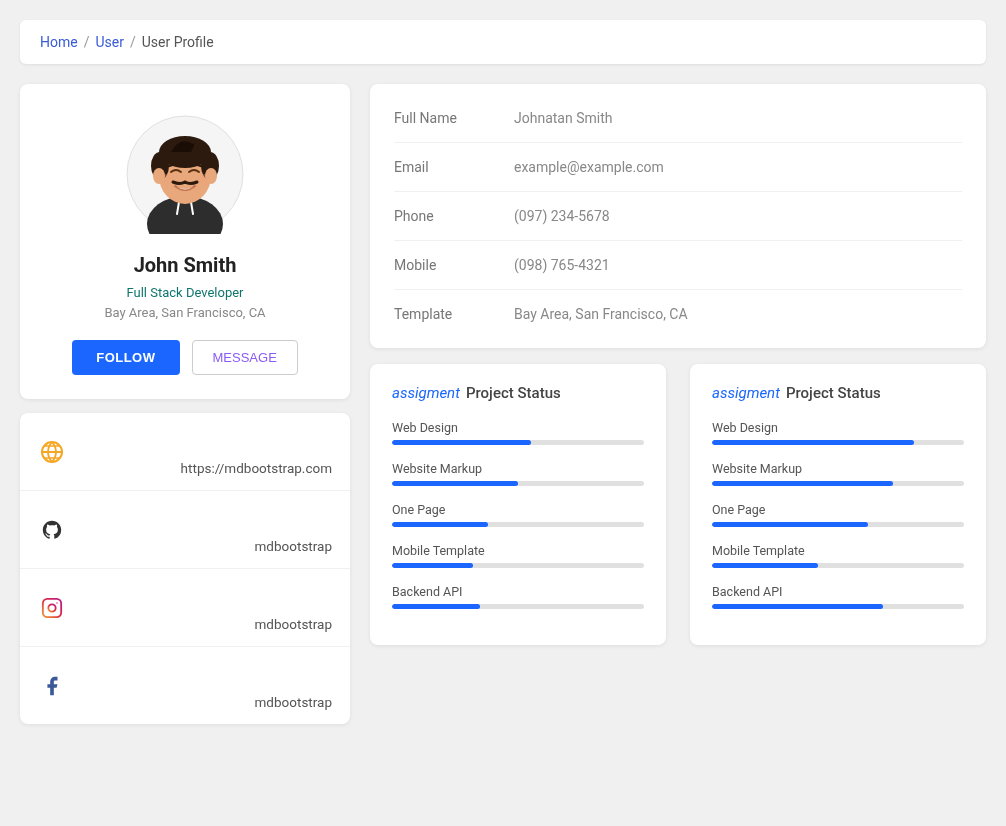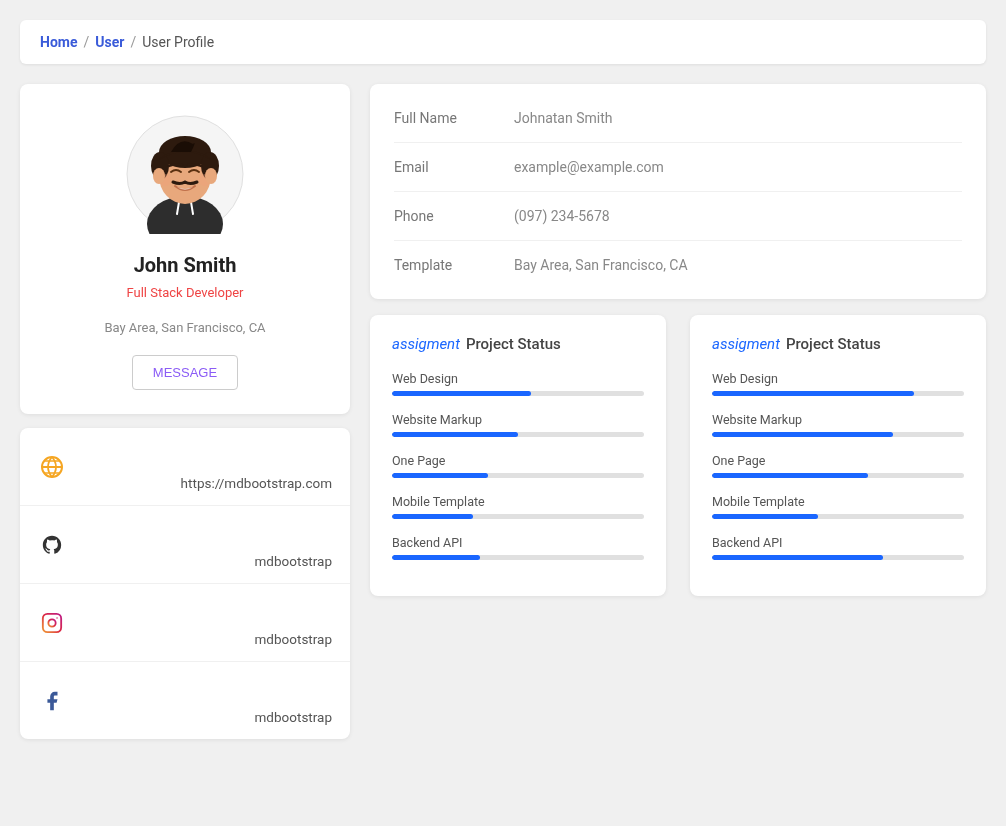--- a/index.html
+++ b/index.html
@@ -21,21 +21,20 @@
     }
     .breadcrumb {
       display: flex;
       align-items: center;
       gap: 6px;
       font-size: 14px;
     }
     .breadcrumb a {
       color: #3a5bd9;
       text-decoration: none;
-      font-weight: bold;
     }
     .breadcrumb-sep {
       color: #999;
     }
     .breadcrumb-current {
       color: #555;
     }
 
     
     .main-layout {
@@ -72,23 +71,23 @@
     }
 
     .profile-name {
       font-size: 20px;
       font-weight: 700;
       color: #222;
       margin-bottom: 8px;
     }
 
     .profile-title {
-      color: #ef4444;
+      color: #0f766e;
       font-size: 13px;
-      margin-bottom: 20px;
+      margin-bottom: 5px;
     }
 
     .profile-location {
       color: #888;
       font-size: 13px;
       margin-bottom: 20px;
     }
 
     .profile-actions {
       display: flex;
@@ -307,20 +306,21 @@
           <circle cx="80" cy="66" r="6" fill="#f0a07a" opacity="0.4"></circle>
 
           <ellipse cx="34" cy="62" rx="6" ry="8" fill="#e8a87c"></ellipse>
           <ellipse cx="86" cy="62" rx="6" ry="8" fill="#e8a87c"></ellipse>
         </svg>
       </div>
       <div class="profile-name">John Smith</div>
       <div class="profile-title">Full Stack Developer</div>
       <div class="profile-location">Bay Area, San Francisco, CA</div>
       <div class="profile-actions">
+        <button class="btn-follow">FOLLOW</button>
         <button class="btn-message">MESSAGE</button>
       </div>
     </div>
 
     <div class="social-card">
 
       <div class="social-item">
         <div class="social-icon">
           <svg viewBox="0 0 24 24" width="24" height="24" fill="none" xmlns="http://www.w3.org/2000/svg">
             <circle cx="12" cy="12" r="10" stroke="#f5a623" stroke-width="2"></circle>
@@ -382,20 +382,24 @@
       </div>
       <div class="info-row">
         <span class="info-label">Email</span>
         <span class="info-value">example@example.com</span>
       </div>
       <div class="info-row">
         <span class="info-label">Phone</span>
         <span class="info-value">(097) 234-5678</span>
       </div>
       <div class="info-row">
+        <span class="info-label">Mobile</span>
+        <span class="info-value">(098) 765-4321</span>
+      </div>
+      <div class="info-row">
         <span class="info-label">Template</span>
         <span class="info-value">Bay Area, San Francisco, CA</span>
       </div>
     </div>
 
     <div class="project-cards-row">
 
       <div class="project-card">
         <div class="project-card-title">
           <span class="title-assignment">assigment</span>

